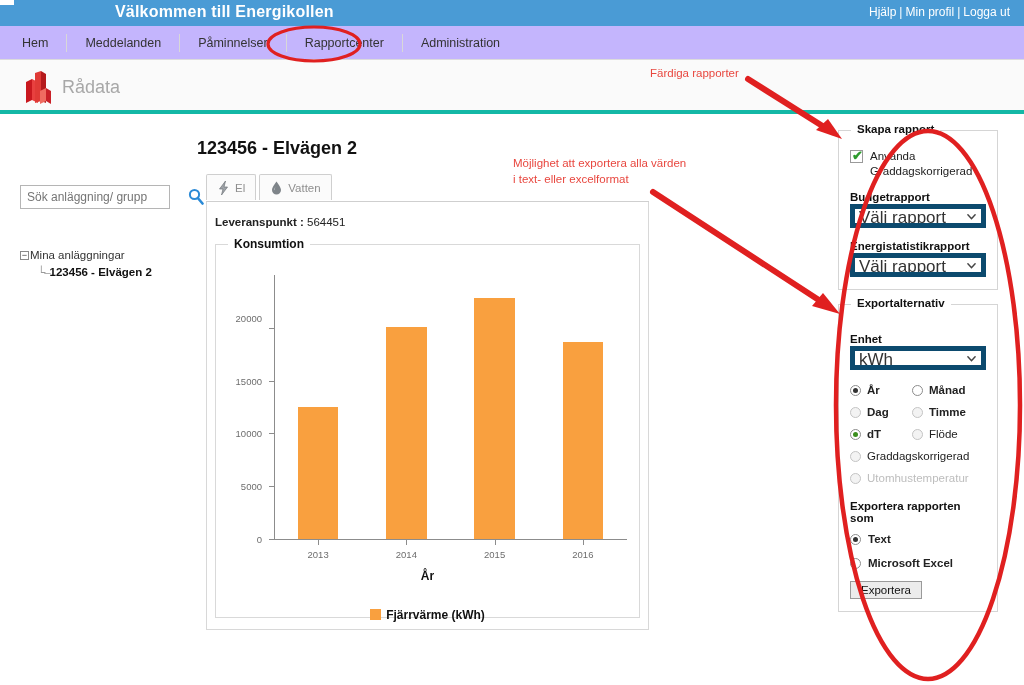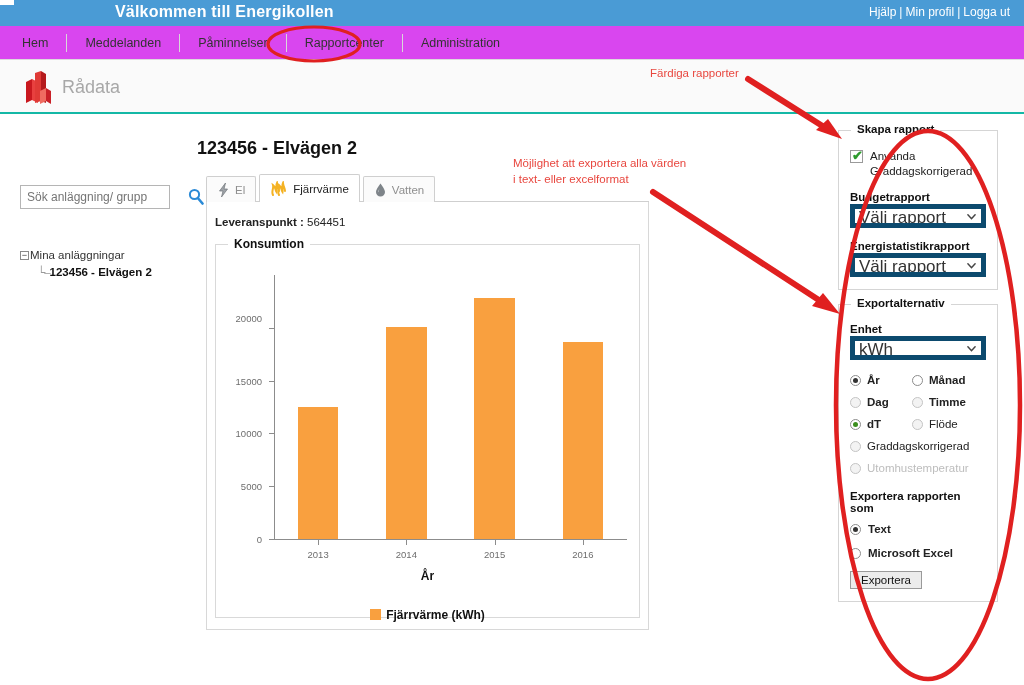--- a/index.html
+++ b/index.html
@@ -28,34 +28,34 @@
   #userlinks {
     position:absolute; right:14px; top:5px;
     font-size:12px; color:#ffffff; white-space:nowrap;
   }
   #userlinks a { color:#fff; text-decoration:none; }
   #userlinks .sep { padding:0 3px; }
 
   
   #nav {
     position:absolute; left:0; top:26px; width:1024px; height:34px;
-    background:#d946ef; border-bottom:1px solid #dcdcdc;
+    background:#c4b5fd; border-bottom:1px solid #dcdcdc;
   }
   #nav ul { list-style:none; margin:0; padding:0; display:flex; height:34px; align-items:center; }
   #nav li {
     padding:0 18px; font-size:12.5px; color:#333; height:18px; line-height:18px;
     border-right:1px solid #d8d8d8; cursor:pointer; white-space:nowrap;
   }
   #nav li:first-child { padding-left:22px; }
   #nav li:last-child { border-right:none; }
 
   
   #titleband {
     position:absolute; left:0; top:60px; width:1024px; height:54px;
-    background:#fafafa; border-bottom:2px solid #14b8a6;
+    background:#fafafa; border-bottom:4px solid #14b8a6;
   }
   #logo-icon { position:absolute; left:22px; top:10px; width:34px; height:34px; }
   #page-title {
     position:absolute; left:62px; top:17px;
     font-size:18px; color:#a8a8a8; font-weight:normal;
   }
 
   
   #search-wrap { position:absolute; left:20px; top:185px; width:180px; }
   #search-input {
@@ -261,27 +261,20 @@
 
 <div id="asset-title">123456 - Elvägen 2</div>
 
 <div id="tabstrip-line"></div>
 <div id="tabs">
   <div class="tab">
     <svg width="13" height="16" viewBox="0 0 13 16">
       <path d="M8.5 1 L2.5 9 L6 9 L4.5 15 L10.5 7 L7 7 Z" fill="#9fa3a8" stroke="#6f7479" stroke-width="0.7"></path>
     </svg>
     <span class="tab-label">El</span>
-  </div>
-  <div class="tab active">
-    <svg width="18" height="16" viewBox="0 0 18 16">
-      <path d="M3 14 C1 10 4 8 3 4 C6 6 5 9 6.5 11 C7 8 5.5 5 7 2 C7.5 6 9 7 9 10" fill="none" stroke="#f4b223" stroke-width="2" stroke-linecap="round"></path>
-      <path d="M9 14 C7 10 10 8 9 4 C12 6 11 9 12.5 11 C13 8 11.5 5 13 2 C13.5 6 15 7 15 10" fill="none" stroke="#f4b223" stroke-width="2" stroke-linecap="round"></path>
-    </svg>
-    <span class="tab-label">Fjärrvärme</span>
   </div>
   <div class="tab">
     <svg width="13" height="16" viewBox="0 0 13 16">
       <path d="M6.5 1.5 C6.5 1.5 11 7 11 10 A4.5 4.5 0 0 1 2 10 C2 7 6.5 1.5 6.5 1.5 Z" fill="#7e8489"></path>
       <path d="M4.6 9.6 C4.6 8.4 5.4 7 6 6.2 C5 7.2 3.6 9 3.9 10.6 Z" fill="#cfd3d6"></path>
     </svg>
     <span class="tab-label">Vatten</span>
   </div>
 </div>
 
@@ -358,21 +351,21 @@
       <span>Välj rapport</span>
       <svg class="arrow" viewBox="0 0 10 10">
         <path d="M1 3 L5 7.5 L9 3" fill="none" stroke="#444" stroke-width="1.6" stroke-linecap="round"></path>
       </svg>
     </div>
   </div>
 
   <div class="box">
     <div class="box-legend">Exportalternativ</div>
 
-    <div class="fld-label" style="margin-top:4px">Enhet</div>
+    <div class="fld-label" style="margin-top:14px">Enhet</div>
     <div class="sel">
       <span>kWh</span>
       <svg class="arrow" viewBox="0 0 10 10">
         <path d="M1 3 L5 7.5 L9 3" fill="none" stroke="#444" stroke-width="1.6" stroke-linecap="round"></path>
       </svg>
     </div>
 
     <div class="radio-grid">
       <div class="radio-row">
         <div class="radio-item">

